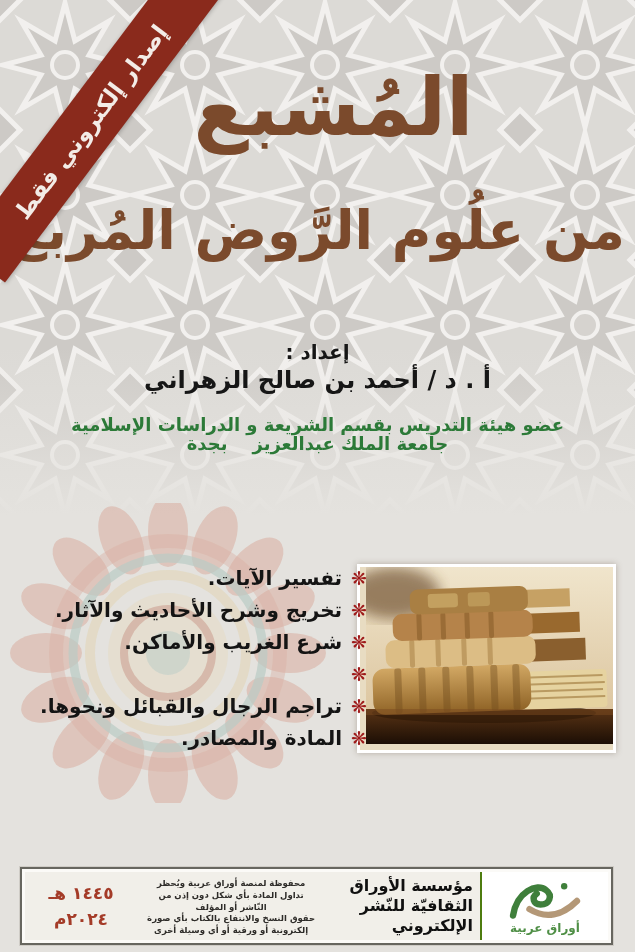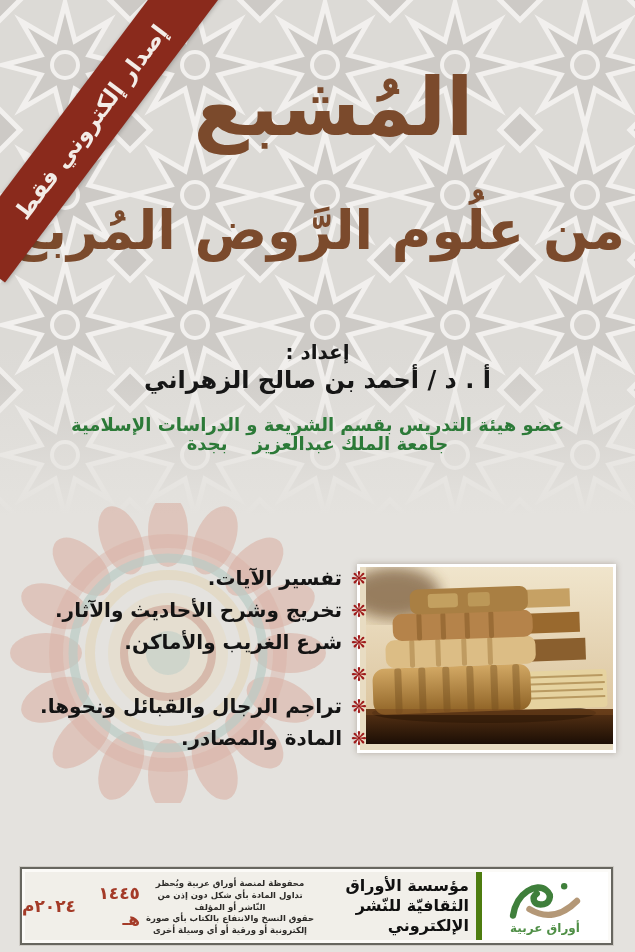--- a/index.html
+++ b/index.html
@@ -64,32 +64,32 @@
   }
   .books-photo svg{display:block;}
   
   .footer-panel{
     position:absolute;left:20px;top:867px;width:593px;height:78px;z-index:4;
     background:#f1efe9;border:2px solid #67665f;
     box-shadow:inset 0 0 0 3px #fbfaf7, 0 0 0 1px #cfccc6;
     display:flex;direction:rtl;align-items:stretch;box-sizing:border-box;
   }
   .logo-box{
-    flex:0 0 126px;background:#ffffff;margin:3px;border-left:6px solid #4d7c0f;
+    flex:0 0 126px;background:#ffffff;margin:3px;border-left:2px solid #4d7c0f;
     display:flex;flex-direction:column;align-items:center;justify-content:center;gap:1px;
   }
   .logo-text{font-size:12px;font-weight:bold;color:#4f8f46;line-height:1;}
   .pub-center{
     flex:1 1 auto;display:flex;flex-direction:row;align-items:center;justify-content:center;
     padding:2px 4px;
   }
   .pub-name{font-size:16px;font-weight:bold;color:#101010;line-height:1.25;}
   .rights{margin-top:3px;text-align:center;font-size:8.5px;font-weight:bold;color:#2e2c29;line-height:1.4;}
   .dates{
-    flex:0 0 118px;display:flex;flex-direction:row;align-items:center;justify-content:center;
+    flex:0 0 118px;display:flex;flex-direction:column;align-items:center;justify-content:center;
     font-size:17px;font-weight:bold;color:#a43b28;line-height:1.55;direction:rtl;
   }
 </style>
 </head>
 <body>
 
 <div class="cover">
 
   <svg class="bg-pattern" width="635" height="560" viewBox="0 0 635 560" aria-hidden="true">
     <defs>

